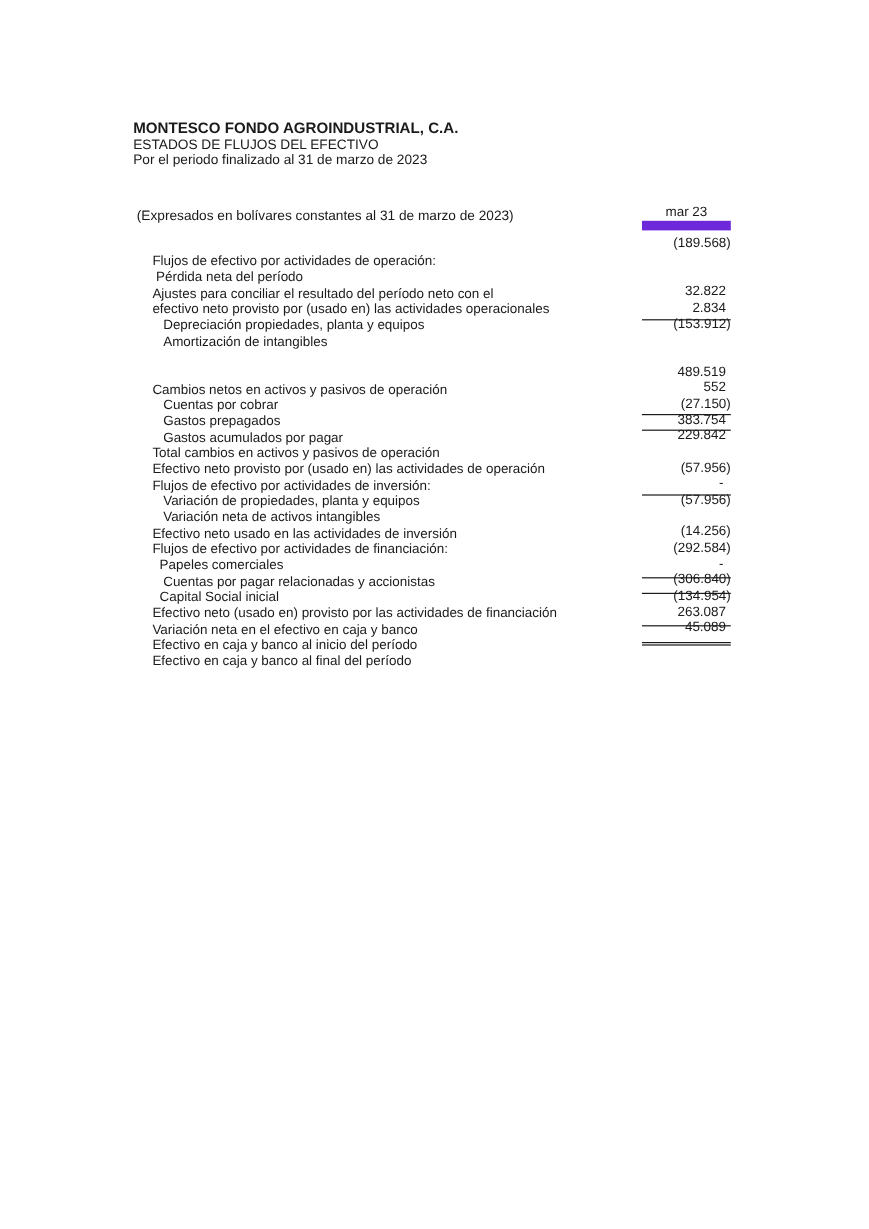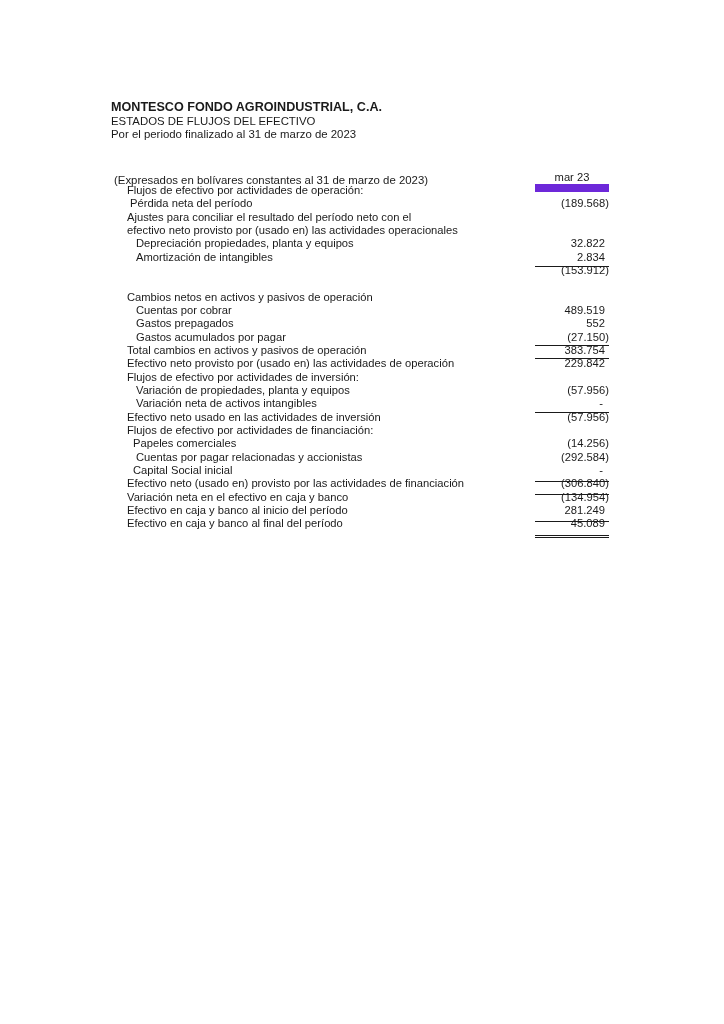--- a/index.html
+++ b/index.html
@@ -52,20 +52,21 @@
     .row {
       position: relative;
       height: 13.33px;
       font-size: 11.2px;
       line-height: 13.33px;
     }
     .row .label {
       position: absolute;
       left: 127px;
       white-space: nowrap;
+      margin-top: 28px;
     }
     .row .label.ind1 { left: 136px; }
     .row .label.ind1b { left: 133px; }
     .row .label.ind2 { left: 130px; }
     .row .amount {
       position: absolute;
       left: 535px;
       width: 70px;
       text-align: right;
       white-space: nowrap;
@@ -180,21 +181,21 @@
   <div class="row">
     <span class="label">Efectivo neto (usado en) provisto por las actividades de financiación</span>
     <span class="amount neg">(306.840)</span>
   </div>
   <div class="row">
     <span class="label">Variación neta en el efectivo en caja y banco</span>
     <span class="amount neg">(134.954)</span>
   </div>
   <div class="row">
     <span class="label">Efectivo en caja y banco al inicio del período</span>
-    <span class="amount">281.249</span>
+    <span class="amount">263.087</span>
   </div>
   <div class="row">
     <span class="label">Efectivo en caja y banco al final del período</span>
     <span class="amount">45.089</span>
   </div>
 </div>
 
 <div class="rule" style="top:266px;"></div>
 <div class="rule" style="top:345px;"></div>
 <div class="rule" style="top:358px;"></div>

